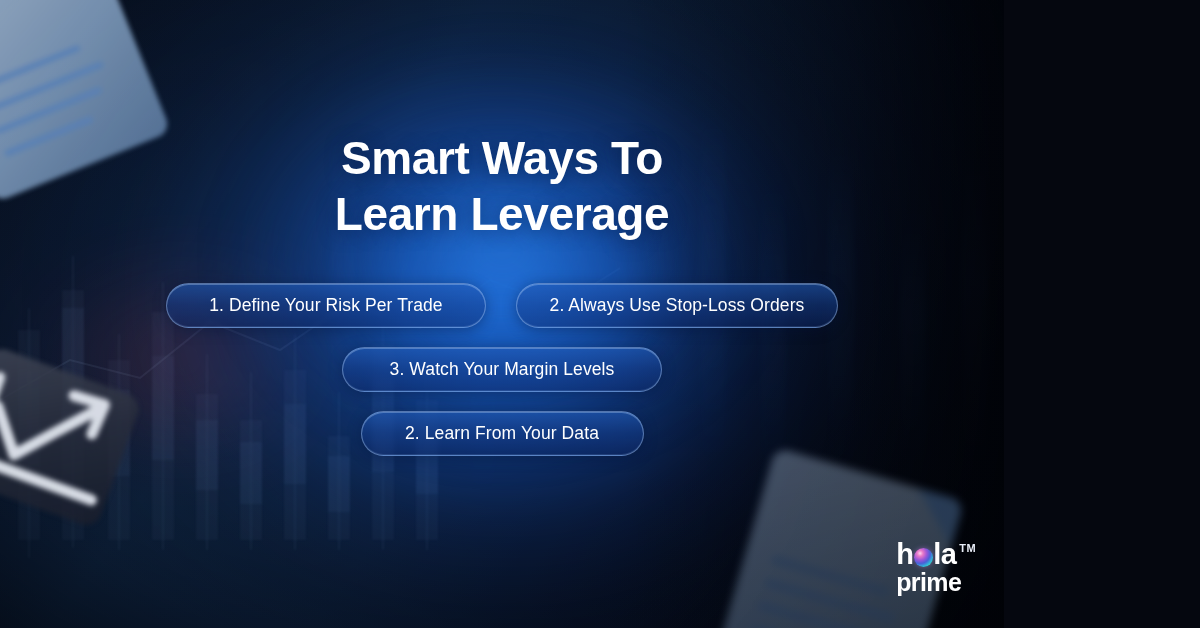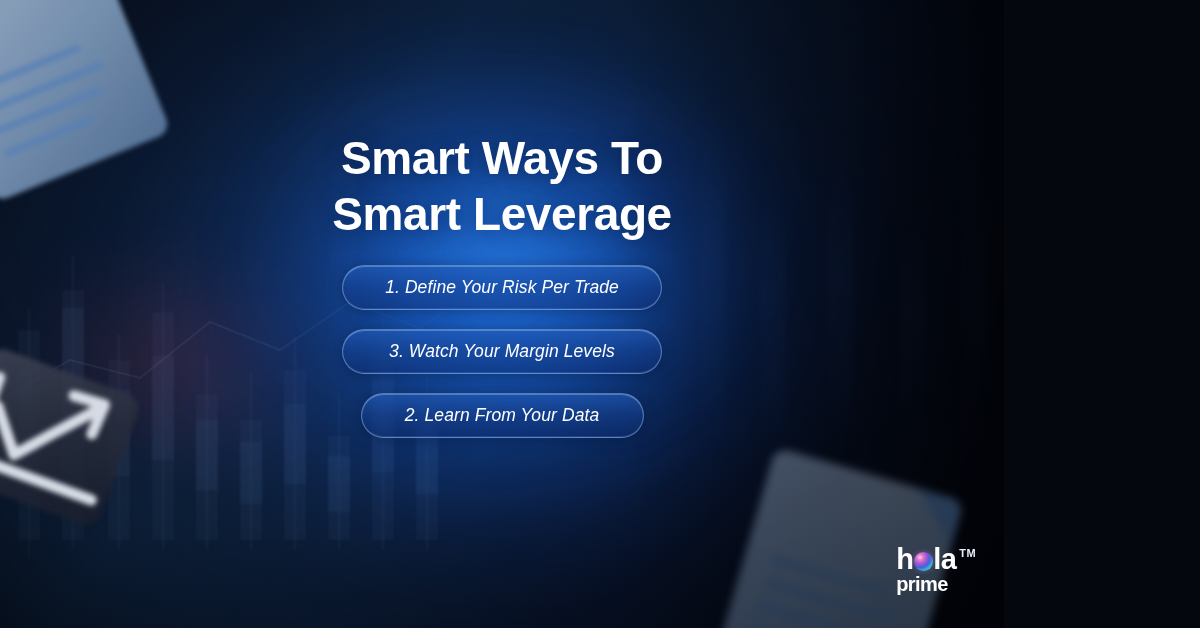--- a/index.html
+++ b/index.html
@@ -188,21 +188,21 @@
     font-weight:700;
     line-height:1.22;
     letter-spacing:-0.4px;
     text-shadow:0 2px 18px rgba(6,26,70,0.55);
   }
   .headline .ln2{ display:block; }
 
   
   .pills{
     position:absolute;
-    left:0; right:0; top:265px;font-style:italic;
+    left:0; right:0; top:283px;
   }
   .pill-row{
     display:flex;
     justify-content:center;
     gap:30px;
     margin-bottom:19px;
   }
   .pill{
     position:relative;
     height:45px;
@@ -246,21 +246,21 @@
     align-items:flex-start;
   }
   .logo-word{
     color:#ffffff;
     font-size:29px;
     font-weight:700;
     letter-spacing:-0.6px;
     display:flex;
     align-items:center;
   }
-  .logo-word.prime{ font-size:20px; margin-top:1px; }
+  .logo-word.prime{ font-size:25px; margin-top:1px; }
   .sphere{
     display:inline-block;
     width:19px; height:19px;
     border-radius:50%;
     margin:0 0.5px;
     background:
       radial-gradient(circle at 32% 28%, #ffd2f0 0%, #e878c8 16%, #9b56d8 36%, #4a5fd8 54%, #2fb9d8 72%, #4fd8a8 86%, #1a3a6a 100%);
     box-shadow:0 0 5px rgba(180,120,230,0.50);
     position:relative;
     top:2px;
@@ -380,28 +380,31 @@
       <div class="fold" style="border-width:0 48px 48px 0;"></div>
       <div class="ln" style="top:48%;  width:62%;"></div>
       <div class="ln" style="top:59%;  width:68%;"></div>
       <div class="ln" style="top:70%;  width:62%;"></div>
       <div class="ln" style="top:81%;  width:52%;"></div>
     </div>
   </div>
 
   <div class="headline">
     <span>Smart Ways To</span>
-    <span class="ln2">Smart Leverage</span>
+    <span class="ln2">Learn Leverage</span>
   </div>
 
   <div class="pills">
 
     <div class="pill-row">
       <div class="pill w1">
         <span>1. Define Your Risk Per Trade</span>
+      </div>
+      <div class="pill w2">
+        <span>2. Always Use Stop-Loss Orders</span>
       </div>
     </div>
 
     <div class="pill-row">
       <div class="pill w3">
         <span>3. Watch Your Margin Levels</span>
       </div>
     </div>
 
     <div class="pill-row">

